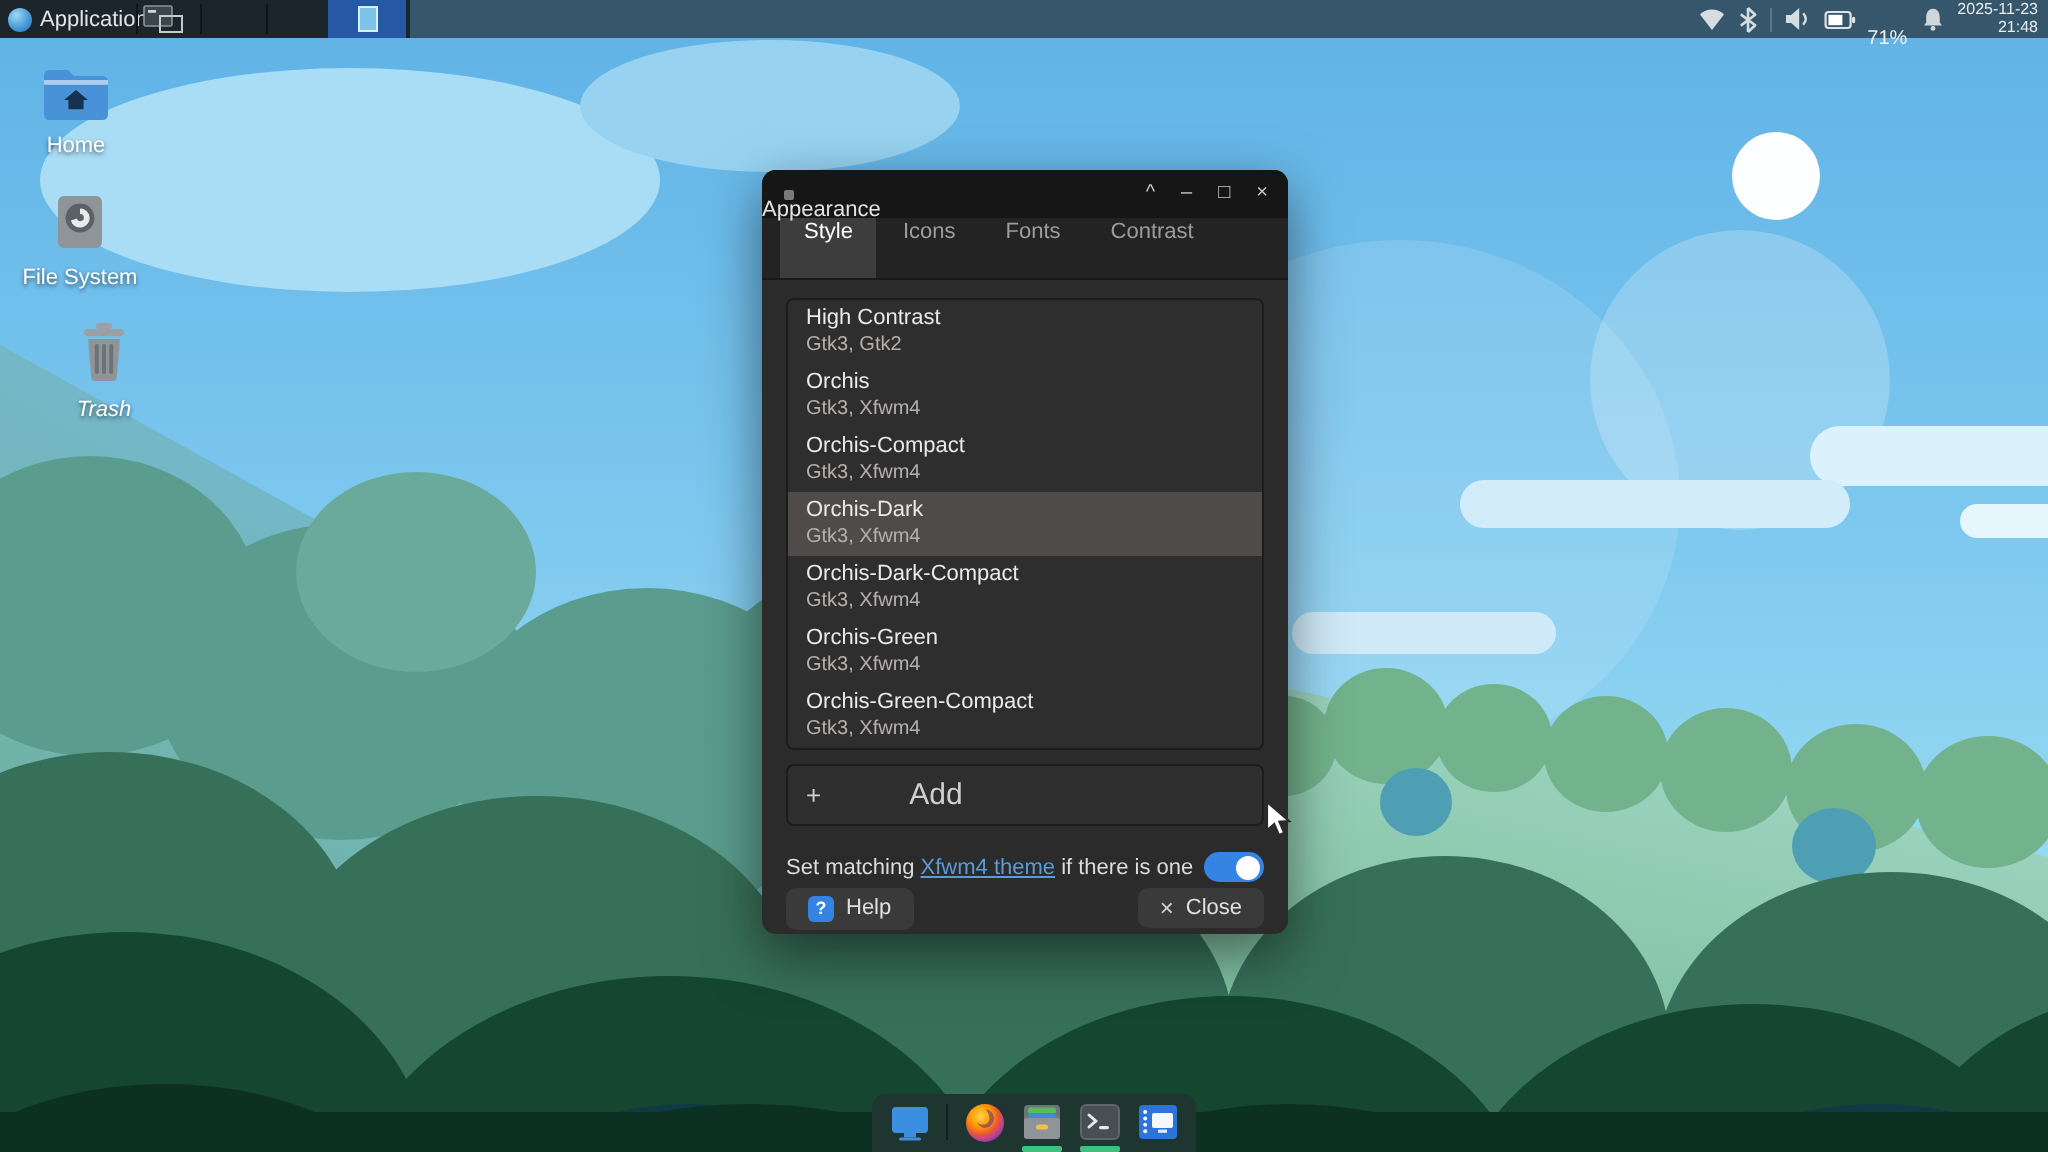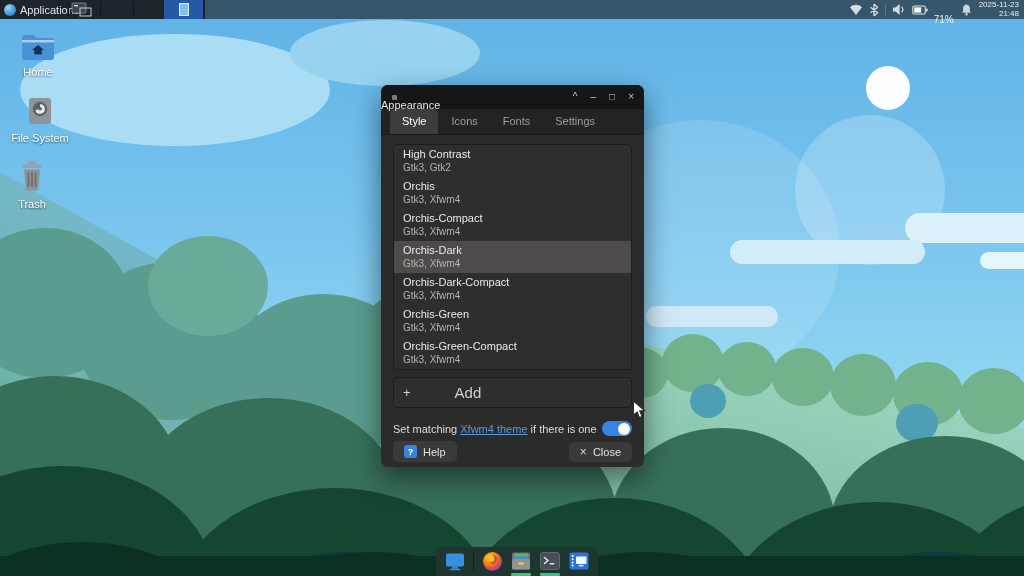--- a/index.html
+++ b/index.html
@@ -59,32 +59,32 @@
   .active-winbtn{position:absolute;left:164px;top:0;width:39px;height:19px;background:#2559a6;display:flex;align-items:center;justify-content:center;}
   .active-winbtn .pgr{width:10px;height:13px;background:#7fc3eb;border:1px solid #d8eefb;}
   .panel-right{position:absolute;right:0;top:0;height:19px;display:flex;align-items:center;gap:6px;padding-right:5px;}
   .tray-sep{width:1px;height:12px;background:#5b7486;}
   .batt-pct{font-size:10px;color:#eef2f4;margin-top:19px;}
   .clock{font-size:8px;line-height:8.5px;color:#e8edf0;text-align:right;}
 
   
   .dicon{position:absolute;width:64px;text-align:center;z-index:5;}
   .dicon .lbl{margin-top:2px;font-size:11px;color:#fff;text-shadow:0 1px 2px rgba(0,0,0,.6);}
-  .di-home{left:6px;top:32px;} .di-fs{left:8px;top:96px;} .di-trash{left:0;top:160px;}
+  .di-home{left:6px;top:32px;} .di-fs{left:8px;top:96px;} .di-trash{left:20px;top:160px;font-style:italic;}
 
   
   .dialog{position:absolute;left:381px;top:85px;width:263px;height:382px;z-index:60;background:#2b2b2b;
     border-radius:7px;box-shadow:0 10px 28px rgba(0,0,0,.5);display:flex;flex-direction:column;}
   .titlebar{height:24px;background:#161616;border-radius:7px 7px 0 0;display:flex;align-items:center;position:relative;}
   .tb-icon{position:absolute;left:11px;top:10px;width:5px;height:5px;background:#7a7a7a;border-radius:1px;}
   .tb-title{flex:1;text-align:left;font-size:11px;font-weight:normal;color:#e3e3e3;margin-top:16px;}
   .tb-ctrls{position:absolute;right:10px;top:0;height:24px;display:flex;align-items:center;gap:13px;}
   .ctrl{font-size:10px;color:#c8c8c8;line-height:1;}
   .tabbar{height:31px;background:#232323;border-bottom:1px solid #1a1a1a;display:flex;align-items:flex-end;padding:0 0 0 9px;}
-  .tab{font-size:11px;color:#9d9d9d;padding:6px 12px 7px;border-radius:5px 5px 0 0;margin-right:1px;}
+  .tab{font-size:11px;color:#9d9d9d;padding:6px 12px 17px;border-radius:5px 5px 0 0;margin-right:1px;}
   .tab.active{background:#3d3d3d;color:#fff;}
   .content{flex:1;padding:9px 12px 0;}
   .listbox{border:1px solid #1c1c1c;border-radius:4px;background:#2e2e2e;overflow:hidden;}
   .row{padding:2px 9px 3px;}
   .row.selected{background:#4f4b4b;}
   .rname{font-size:11px;font-weight:normal;color:#eaeaea;line-height:14px;}
   .rdetail{font-size:10px;color:#b4b0ae;line-height:13px;}
   .addbox{margin-top:7px;border:1px solid #1c1c1c;border-radius:4px;background:#2e2e2e;
     padding:6px 9px;display:flex;align-items:center;gap:6px;}
   .plus{font-size:13px;color:#cfcfcf;line-height:11px;}
@@ -247,21 +247,21 @@
           <span class="ctrl">^</span>
           <span class="ctrl">–</span>
           <span class="ctrl">□</span>
           <span class="ctrl">×</span>
         </span>
     </div>
     <div class="tabbar">
         <div class="tab active">Style</div>
         <div class="tab">Icons</div>
         <div class="tab">Fonts</div>
-        <div class="tab">Settings</div>
+        <div class="tab">Contrast</div>
       </div>
     <div class="content">
       <div class="listbox">
           <div class="row">
             <div class="rname">High Contrast</div>
             <div class="rdetail">Gtk3, Gtk2</div>
           </div>
           <div class="row">
             <div class="rname">Orchis</div>
             <div class="rdetail">Gtk3, Xfwm4</div>

